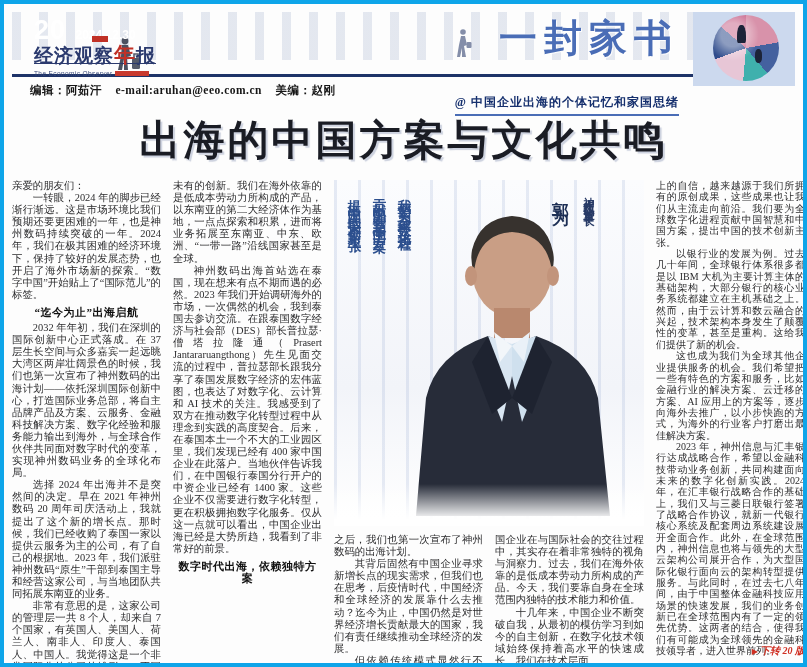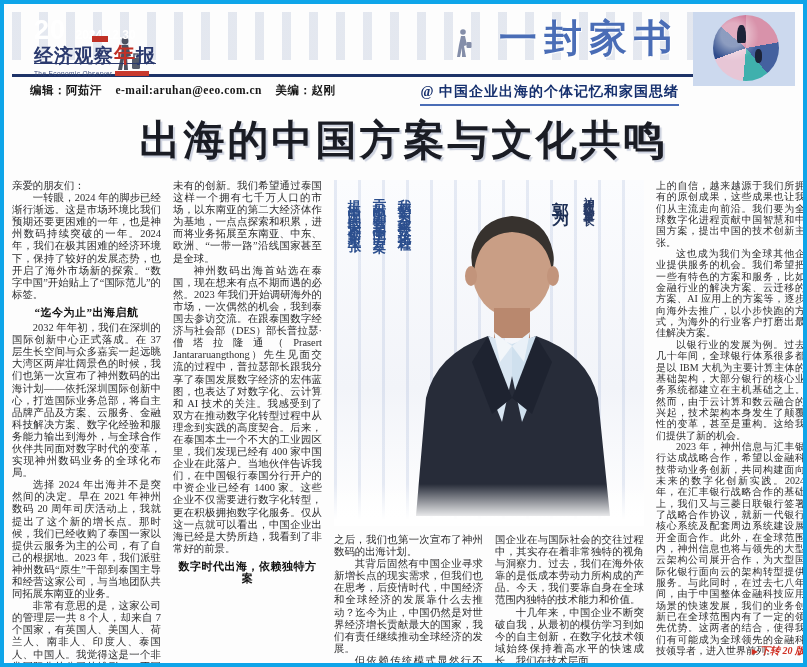--- a/index.html
+++ b/index.html
@@ -23,22 +23,22 @@
   .masthead-badge { position:absolute; top:-5px; left:58px; width:16px; height:6px; background:#c13126; }
   .masthead-en { font-size:6.5px; color:#3a4a7a; font-family:"Liberation Sans",sans-serif;
     letter-spacing:0.4px; margin-top:1px; display:flex; align-items:center; gap:3px; }
   .masthead-en-red { display:inline-block; width:34px; height:5px; background:#c8392e; }
   .traveler { position:absolute; z-index:2; }
   .traveler-1 { left:100px; top:24px; }
   .traveler-2 { left:440px; top:16px; opacity:.75; }
   .banner { position:absolute; right:116px; top:1px; text-align:right; z-index:3; }
   .banner-title { font-size:38px; font-weight:bold; color:#4a6db6; letter-spacing:7px;
     text-shadow:0 0 2px #ffffff,1px 1px 0 rgba(255,255,255,.8); }
-  .banner-sub { display:inline-block; font-size:14px; font-weight:bold; color:#16306e;
-    letter-spacing:1px; padding-bottom:3px; border-bottom:2px solid #4a6db6; margin-top:1px; }
+  .banner-sub { display:inline-block; font-size:12px; font-weight:bold; color:#16306e;
+    letter-spacing:1px; padding-bottom:3px; border-bottom:2px solid #4a6db6; margin-top:12px; }
   .globe-box { position:absolute; right:0; top:0; width:102px; height:74px; background:#ccd9ee; z-index:4; }
   .globe { position:absolute; right:16px; top:3px; width:66px; height:66px; border-radius:50%;
     background:
       radial-gradient(circle at 30% 30%, rgba(255,255,255,.45) 0 18%, rgba(255,255,255,0) 40%),
       conic-gradient(#d892aa 0 80deg, #44619f 80deg 140deg, #3fb0ad 140deg 185deg,
                      #e7c6d6 185deg 250deg, #2f4c8c 250deg 310deg, #c96a8e 310deg 360deg); }
   .globe::after { content:""; position:absolute; left:24px; top:10px; width:9px; height:18px;
     background:#1c2338; border-radius:40% 40% 20% 20%/60% 60% 20% 20%; }
   .globe::before { content:""; position:absolute; left:42px; top:34px; width:7px; height:14px;
     background:#1c2338; border-radius:40%; }
@@ -148,21 +148,21 @@
     <div class="col">
         <p class="salutation">亲爱的朋友们：</p>
         <p class="para">一转眼，2024 年的脚步已经渐行渐远。这是市场环境比我们预期还要更困难的一年，也是神州数码持续突破的一年。2024 年，我们在极其困难的经济环境下，保持了较好的发展态势，也开启了海外市场新的探索。“数字中国”开始贴上了“国际范儿”的标签。</p>
         <h3 class="sec-head">“迄今为止”出海启航</h3>
         <p class="para">2032 年年初，我们在深圳的国际创新中心正式落成。在 37 层生长空间与众多嘉宾一起远眺大湾区两岸壮阔景色的时候，我们也第一次宣布了神州数码的出海计划——依托深圳国际创新中心，打造国际业务总部，将自主品牌产品及方案、云服务、金融科技解决方案、数字化经验和服务能力输出到海外，与全球合作伙伴共同面对数字时代的变革，实现神州数码业务的全球化布局。</p>
         <p class="para">选择 2024 年出海并不是突然间的决定。早在 2021 年神州数码 20 周年司庆活动上，我就提出了这个新的增长点。那时候，我们已经收购了泰国一家以提供云服务为主的公司，有了自己的根据地。2023 年，我们派驻神州数码“原生”干部到泰国主导和经营这家公司，与当地团队共同拓展东南亚的业务。</p>
         <p class="para">非常有意思的是，这家公司的管理层一共 8 个人，却来自 7 个国家，有英国人、美国人、荷兰人、南非人、印度人、泰国人、中国人。我觉得这是一个非常国际化的公司的雏形——不同肤色、不同信仰、不同文化背景的年轻人聚在一起，往往会迸发前所</p>
       </div>
 
     <div class="col">
-        <p class="cont">未有的创新。我们希望通过泰国这样一个拥有七千万人口的市场，以东南亚的第二大经济体作为基地，一点点探索和积累，进而将业务拓展至东南亚、中东、欧洲、“一带一路”沿线国家甚至是全球。</p>
+        <p class="cont">未有的创新。我们在海外依靠的是低成本劳动力所构成的产品，以东南亚的第二大经济体作为基地，一点点探索和积累，进而将业务拓展至东南亚、中东、欧洲、“一带一路”沿线国家甚至是全球。</p>
         <p class="para">神州数码出海首站选在泰国，现在想来有点不期而遇的必然。2023 年我们开始调研海外的市场，一次偶然的机会，我到泰国去参访交流。在跟泰国数字经济与社会部（DES）部长普拉瑟·僧塔拉隆通（Prasert Jantararuangthong）先生见面交流的过程中，普拉瑟部长跟我分享了泰国发展数字经济的宏伟蓝图，也表达了对数字化、云计算和 AI 技术的关注。我感受到了双方在推动数字化转型过程中从理念到实践的高度契合。后来，在泰国本土一个不大的工业园区里，我们发现已经有 400 家中国企业在此落户。当地伙伴告诉我们，在中国银行泰国分行开户的中资企业已经有 1400 家。这些企业不仅需要进行数字化转型，更在积极拥抱数字化服务。仅从这一点就可以看出，中国企业出海已经是大势所趋，我看到了非常好的前景。</p>
         <h3 class="sec-head">数字时代出海，依赖独特方案</h3>
       </div>
 
     <div class="mid-wrap">
       <div class="photo-block">
         <svg class="portrait" width="250" height="330" viewBox="0 0 250 330">
           <ellipse cx="122" cy="84" rx="40" ry="47" fill="#c99e85"></ellipse>
           <path d="M82 64 Q90 32 122 30 Q156 32 163 66 Q165 76 162 84 Q156 48 122 46 Q88 48 84 86 Q80 76 82 64 Z" fill="#37322e"></path>
           <ellipse cx="81" cy="90" rx="6" ry="10" fill="#c2947b"></ellipse>
@@ -196,22 +196,22 @@
         <div class="col">
             <p class="cont">国企业在与国际社会的交往过程中，其实存在着非常独特的视角与洞察力。过去，我们在海外依靠的是低成本劳动力所构成的产品。今天，我们要靠自身在全球范围内独特的技术能力和价值。</p>
             <p class="para">十几年来，中国企业不断突破自我，从最初的模仿学习到如今的自主创新，在数字化技术领域始终保持着高水平的快速成长。我们在技术层面</p>
           </div>
       </div>
     </div>
 
     <div class="col col-last">
       <div>
           <p class="cont">上的自信，越来越源于我们所拥有的原创成果，这些成果也让我们从主流走向前沿。我们要为全球数字化进程贡献中国智慧和中国方案，提出中国的技术创新主张。</p>
+          <p class="para">以银行业的发展为例。过去几十年间，全球银行体系很多都是以 IBM 大机为主要计算主体的基础架构，大部分银行的核心业务系统都建立在主机基础之上。然而，由于云计算和数云融合的兴起，技术架构本身发生了颠覆性的变革，甚至是重构。这给我们提供了新的机会。</p>
           <p class="para">这也成为我们为全球其他企业提供服务的机会。我们希望把一些有特色的方案和服务，比如金融行业的解决方案、云迁移的方案、AI 应用上的方案等，逐步向海外去推广，以小步快跑的方式，为海外的行业客户打磨出最佳解决方案。</p>
-          <p class="para">以银行业的发展为例。过去几十年间，全球银行体系很多都是以 IBM 大机为主要计算主体的基础架构，大部分银行的核心业务系统都建立在主机基础之上。然而，由于云计算和数云融合的兴起，技术架构本身发生了颠覆性的变革，甚至是重构。这给我们提供了新的机会。</p>
           <p class="para">2023 年，神州信息与汇丰银行达成战略合作，希望以金融科技带动业务创新，共同构建面向未来的数字化创新实践。2024 年，在汇丰银行战略合作的基础上，我们又与三菱日联银行签署了战略合作协议，就新一代银行核心系统及配套周边系统建设展开全面合作。此外，在全球范围内，神州信息也将与领先的大型云架构公司展开合作，为大型国际化银行面向云的架构转型提供服务。与此同时，在过去七八年间，由于中国整体金融科技应用场景的快速发展，我们的业务创新已在全球范围内有了一定的领先优势。这两者的结合，使得我们有可能成为全球领先的金融科技领导者，进入世界前列。</p>
         </div>
       <div class="jump">
         <span class="arrow">▶</span><span>下转 20 版</span>
       </div>
     </div>
 
   </div>
 </div>
 

